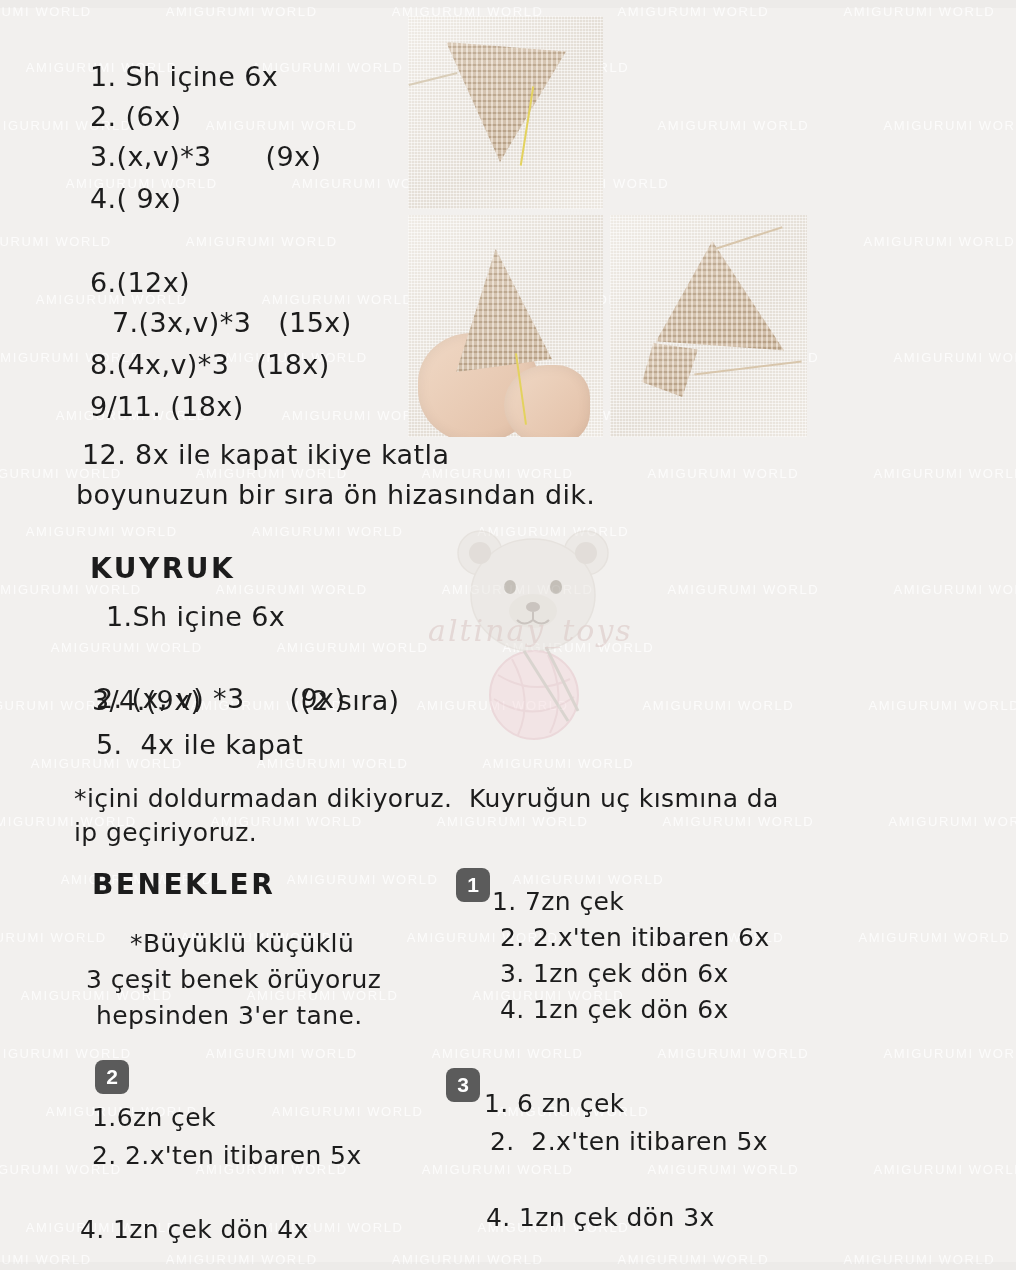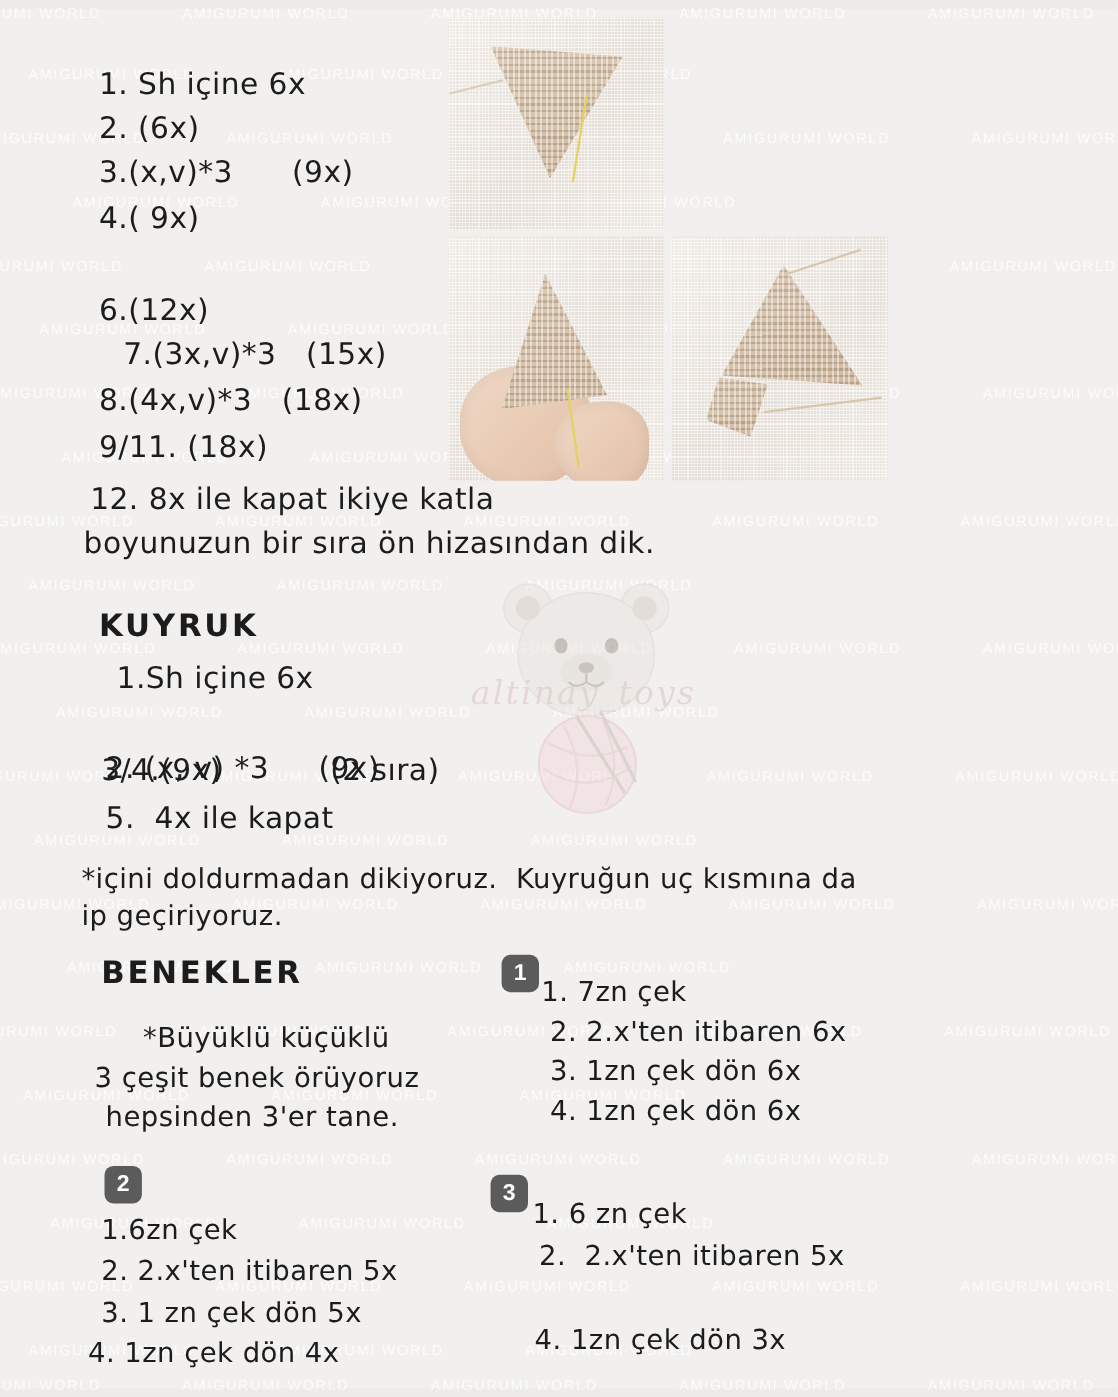--- a/index.html
+++ b/index.html
@@ -464,21 +464,20 @@
   <div class="blk hand-font line-sm" style="left:86px; top:962px;">3 çeşit benek örüyoruz</div>
   <div class="blk hand-font line-sm" style="left:96px; top:998px;">hepsinden 3'er tane.</div>
 
   <div class="blk hand-font line-sm" style="left:492px; top:884px;">1. 7zn çek</div>
   <div class="blk hand-font line-sm" style="left:500px; top:920px;">2. 2.x'ten itibaren 6x</div>
   <div class="blk hand-font line-sm" style="left:500px; top:956px;">3. 1zn çek dön 6x</div>
   <div class="blk hand-font line-sm" style="left:500px; top:992px;">4. 1zn çek dön 6x</div>
 
   <div class="blk hand-font line-sm" style="left:92px; top:1100px;">1.6zn çek</div>
   <div class="blk hand-font line-sm" style="left:92px; top:1138px;">2. 2.x'ten itibaren 5x</div>
-  <div class="blk hand-font line-sm" style="left:92px; top:1176px;">3. 1 zn çek dön 5x</div>
   <div class="blk hand-font line-sm" style="left:80px; top:1212px;">4. 1zn çek dön 4x</div>
 
   <div class="blk hand-font line-sm" style="left:484px; top:1086px;">1. 6 zn çek</div>
   <div class="blk hand-font line-sm" style="left:490px; top:1124px;">2.  2.x'ten itibaren 5x</div>
   <div class="blk hand-font line-sm" style="left:486px; top:1200px;">4. 1zn çek dön 3x</div>
 </div>
 
 <div class="badge" style="left:456px; top:868px;">1</div>
 <div class="badge" style="left:95px; top:1060px;">2</div>
 <div class="badge" style="left:446px; top:1068px;">3</div>

